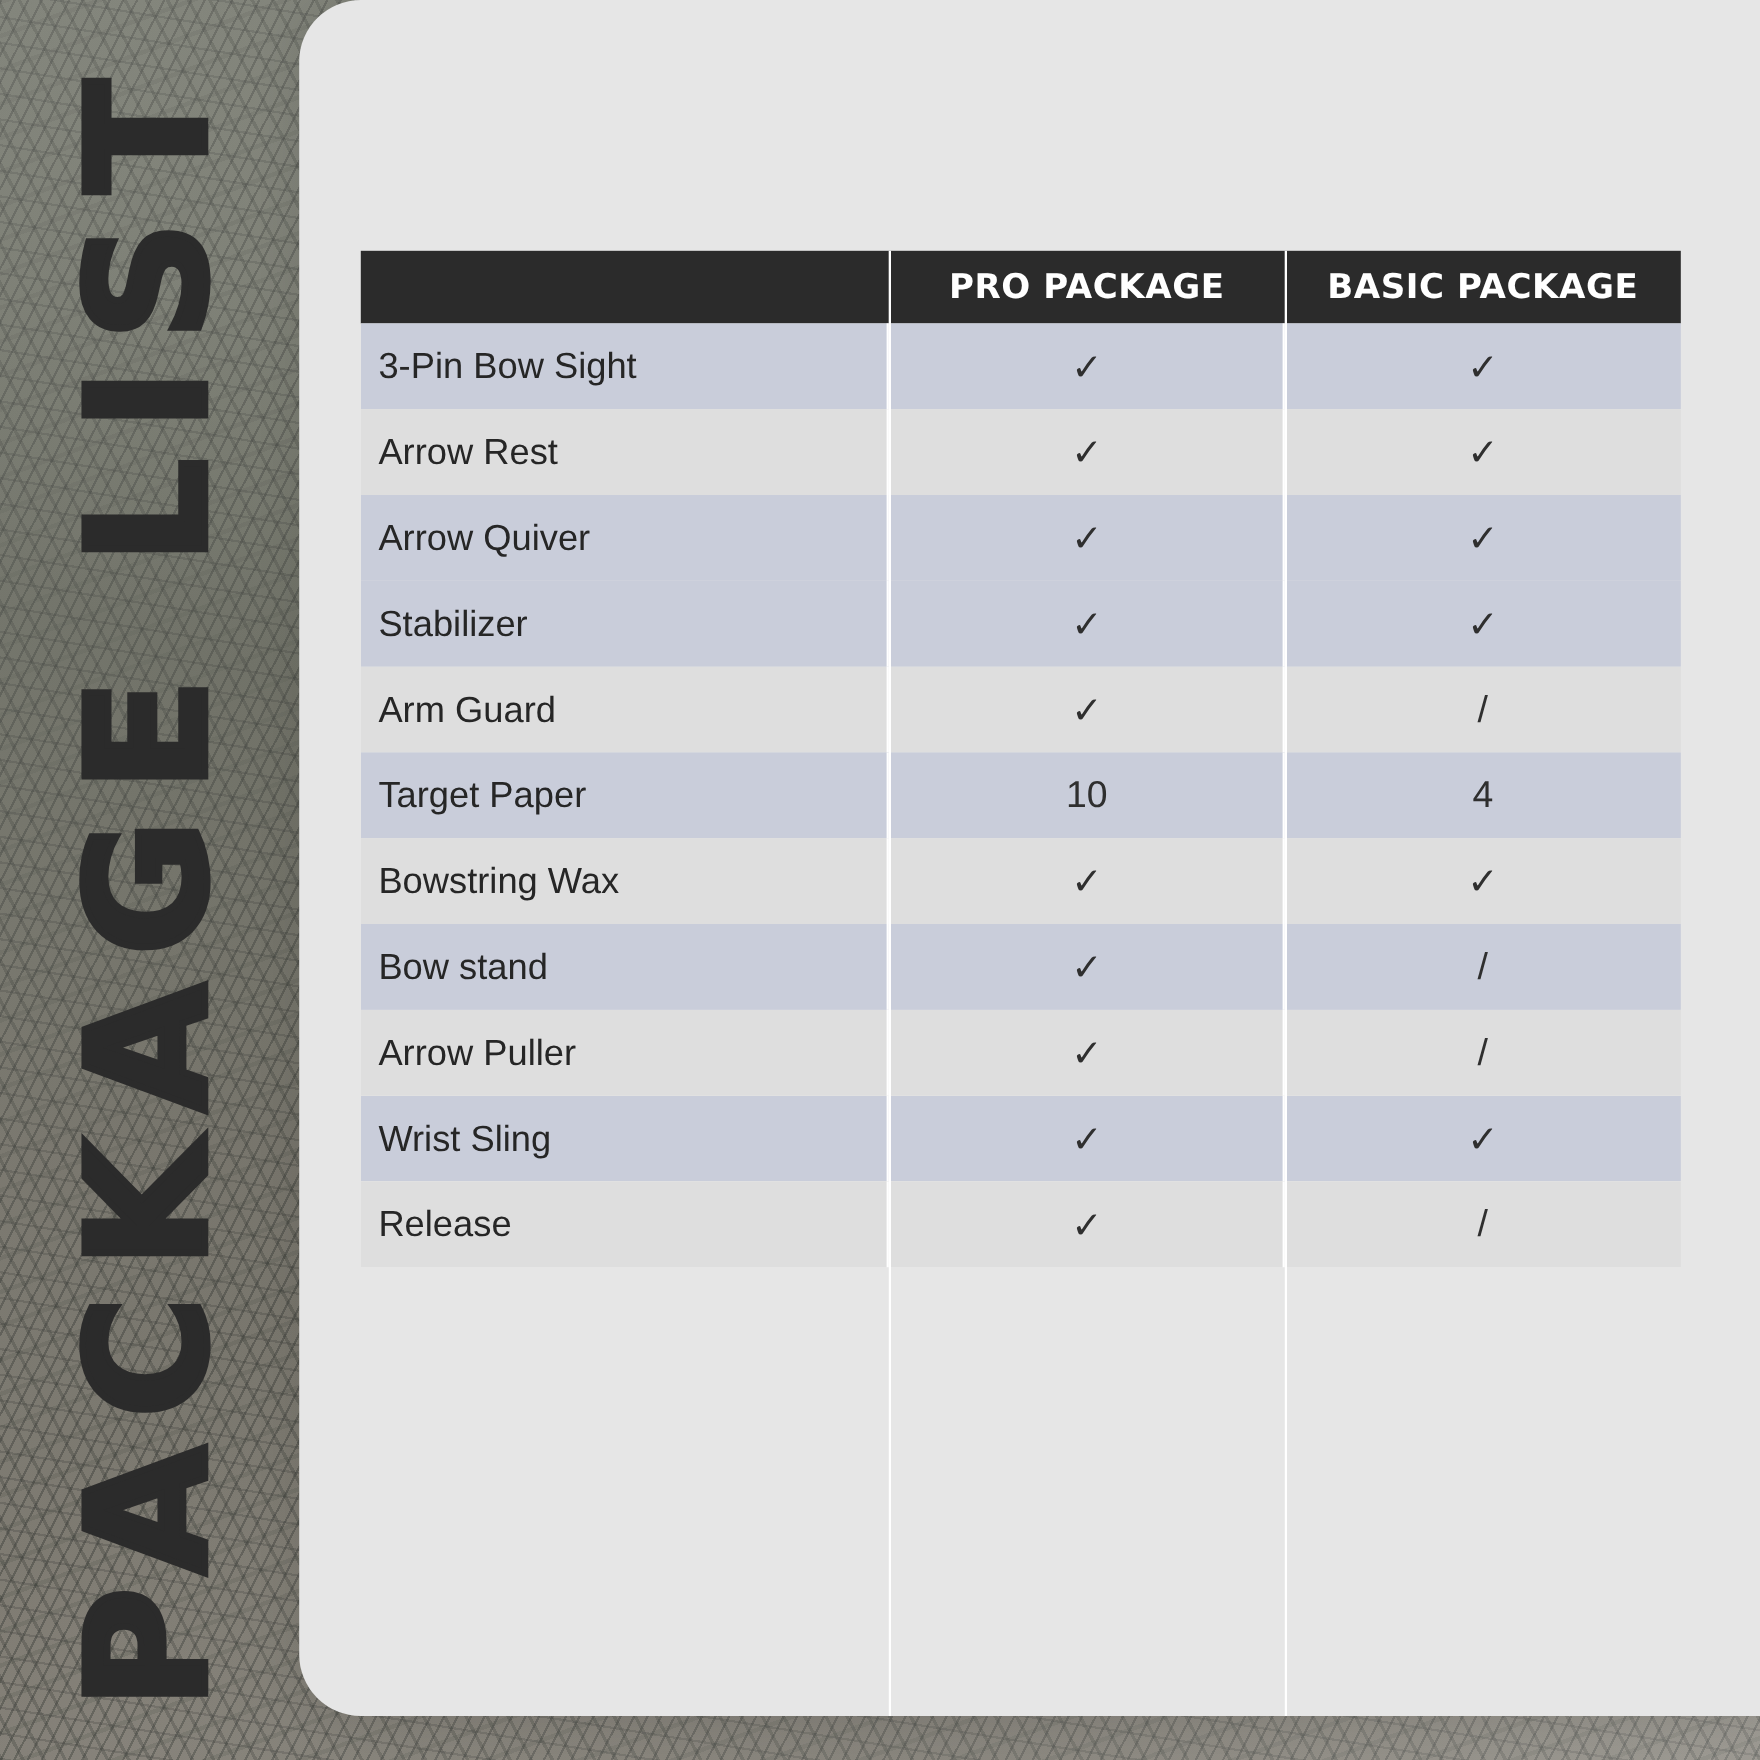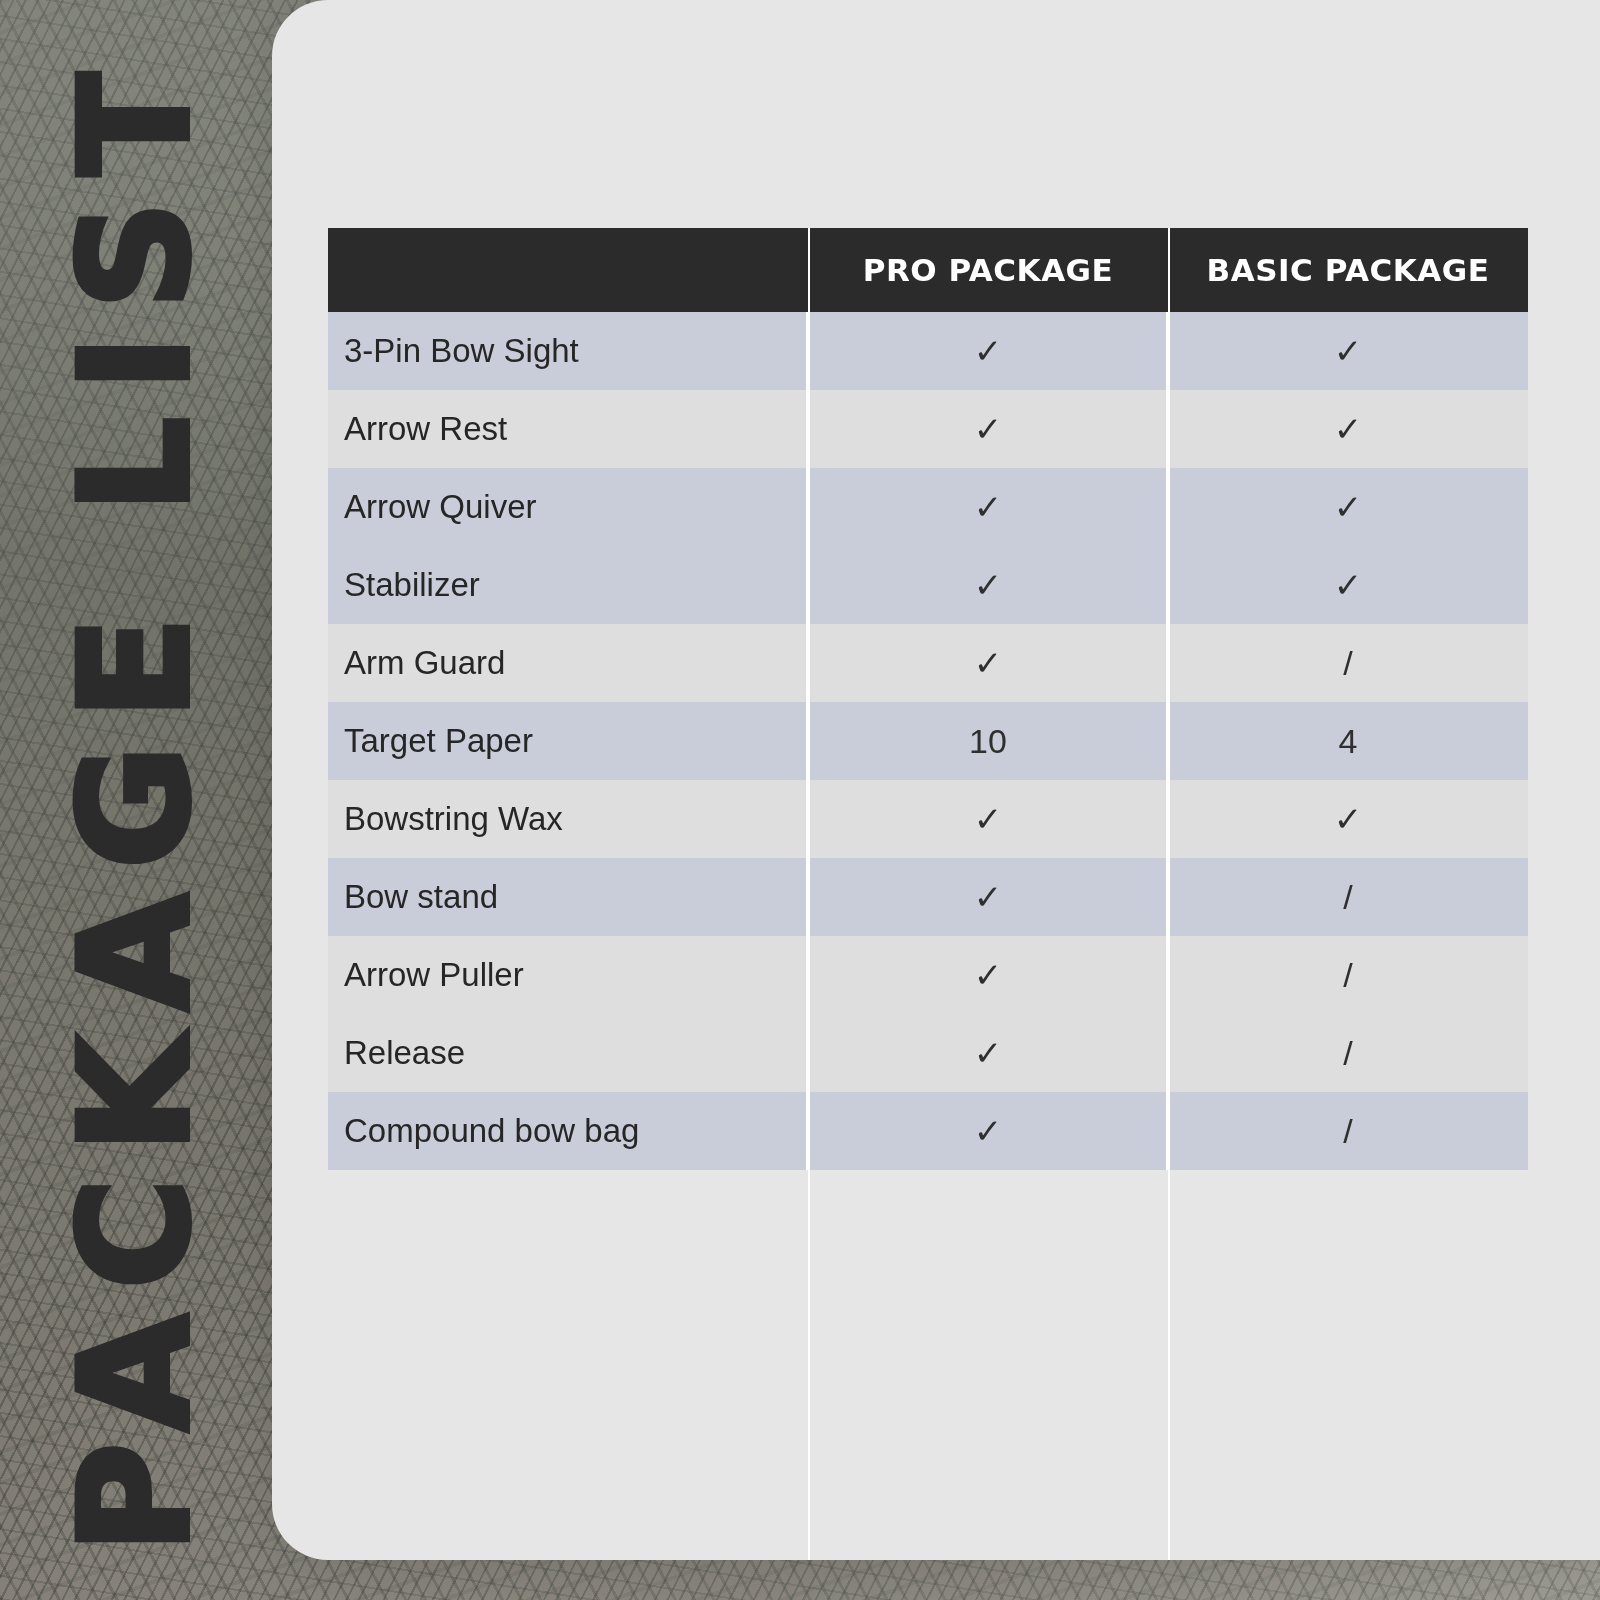--- a/index.html
+++ b/index.html
@@ -99,21 +99,21 @@
     border-collapse: collapse;
     table-layout: fixed;
   }
   table.cmp thead th {
     background: #2b2b2b;
     color: #ffffff;
     font-family: "DejaVu Sans", sans-serif;
     font-weight: 700;
     font-size: 31px;
     letter-spacing: 0.5px;
-    height: 84px;
+    height: 66px;
     text-align: center;
     vertical-align: middle;
   }
   table.cmp thead th.first {
     text-align: left;
     padding-left: 40px;
   }
   .c-feature { width: 480px; }
   .c-pro     { width: 360px; }
   .c-basic   { width: 360px; }
@@ -240,27 +240,27 @@
           <tr class="odd">
             <td class="feature">Bow stand</td>
             <td class="val pro">✓</td>
             <td class="val basic">/</td>
           </tr>
           <tr class="even">
             <td class="feature">Arrow Puller</td>
             <td class="val pro">✓</td>
             <td class="val basic">/</td>
           </tr>
+          <tr class="odd">
+            <td class="feature">Wrist Sling</td>
+            <td class="val pro">✓</td>
+            <td class="val basic">✓</td>
+          </tr>
           <tr class="even">
             <td class="feature">Release</td>
-            <td class="val pro">✓</td>
-            <td class="val basic">/</td>
-          </tr>
-          <tr class="odd">
-            <td class="feature">Compound bow bag</td>
             <td class="val pro">✓</td>
             <td class="val basic">/</td>
           </tr>
         </tbody>
     </table>
   </div>
 
 </div>
 
 </body></html>

